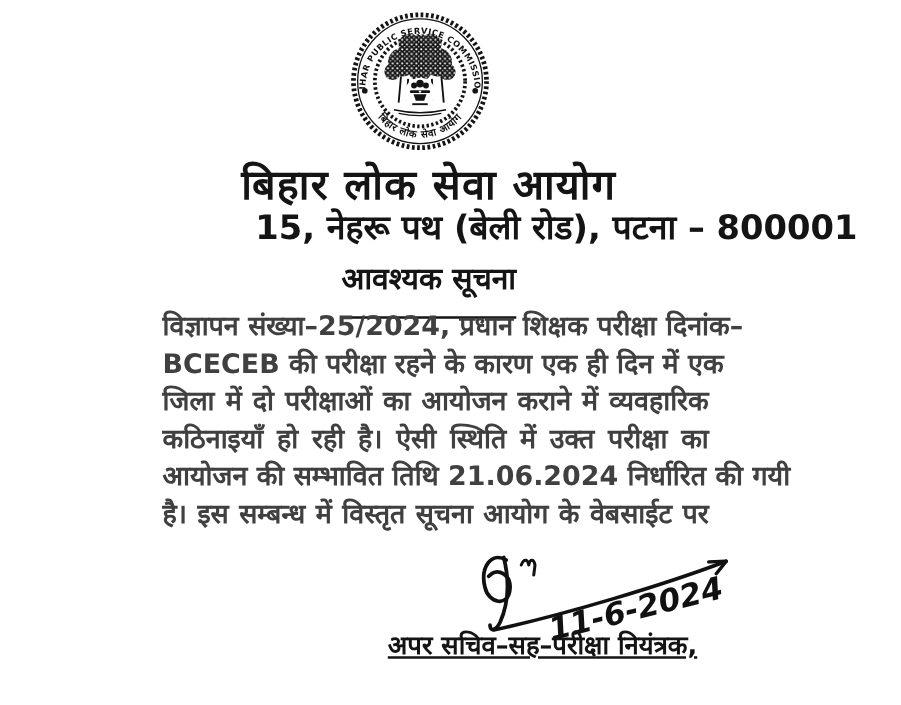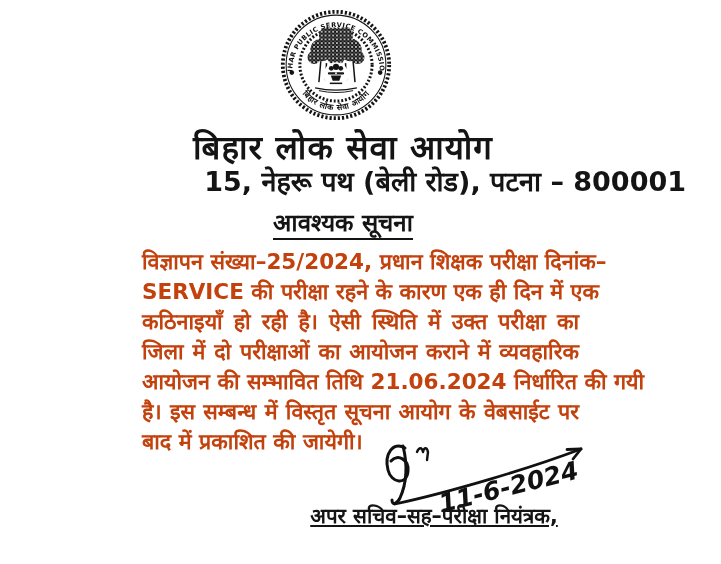--- a/index.html
+++ b/index.html
@@ -30,27 +30,27 @@
     text-align:right;
     font-size:27px; font-weight:700;
   }
   .notice-heading {
     position:absolute; top:205px; left:0; width:686px;
     text-align:center;
     font-size:24px; font-weight:700;
   }
   .notice-heading span {
     border-bottom:2.5px solid #141414;
-    padding-bottom:1px;
+    padding-bottom:16px;
   }
   .body-text {
-    position:absolute; left:142px; top:247px;
+    position:absolute; left:130px; top:247px;
     width:437px;
     font-size:21.5px; font-weight:600;
-    color:#c2410c;
+    color:#404040;
   }
   .body-line {
     height:30px; line-height:30px;
     text-align:justify;
     text-align-last:justify;
     white-space:nowrap;
   }
   .body-line.last {
     text-align-last:left;
   }
@@ -126,26 +126,25 @@
   </svg>
 
   <div class="org-name">बिहार लोक सेवा आयोग</div>
   <div class="org-address">15, नेहरू पथ (बेली रोड), पटना – 800001</div>
   <div class="notice-heading">
     <span>आवश्यक सूचना</span>
   </div>
 
   <div class="body-text">
     <div class="body-line">विज्ञापन संख्या–25/2024, प्रधान शिक्षक परीक्षा दिनांक–</div>
-    <div class="body-line">SERVICE की परीक्षा रहने के कारण एक ही दिन में एक</div>
+    <div class="body-line">BCECEB की परीक्षा रहने के कारण एक ही दिन में एक</div>
+    <div class="body-line">जिला में दो परीक्षाओं का आयोजन कराने में व्यवहारिक</div>
     <div class="body-line">कठिनाइयाँ हो रही है। ऐसी स्थिति में उक्त परीक्षा का</div>
-    <div class="body-line">जिला में दो परीक्षाओं का आयोजन कराने में व्यवहारिक</div>
     <div class="body-line">आयोजन की सम्भावित तिथि 21.06.2024 निर्धारित की गयी</div>
     <div class="body-line">है। इस सम्बन्ध में विस्तृत सूचना आयोग के वेबसाईट पर</div>
-    <div class="body-line last">बाद में प्रकाशित की जायेगी।</div>
   </div>
 
   <svg class="signature" viewBox="0 0 218 80" aria-hidden="true">
     <g fill="none" stroke="#111" stroke-linecap="round" stroke-linejoin="round">
 
       <path d="M24,12 C12,5 3,18 7,34 C10,47 26,50 27,35 C28,24 17,17 10,25" stroke-width="3"></path>
       <path d="M22,10 C26,26 27,44 19,62 C16,68 11,70 11,64" stroke-width="3"></path>
 
       <path d="M36,16 C38,11 41,11 42,16 C43,11 46,11 47,16 L46,24" stroke-width="2.4"></path>
 

